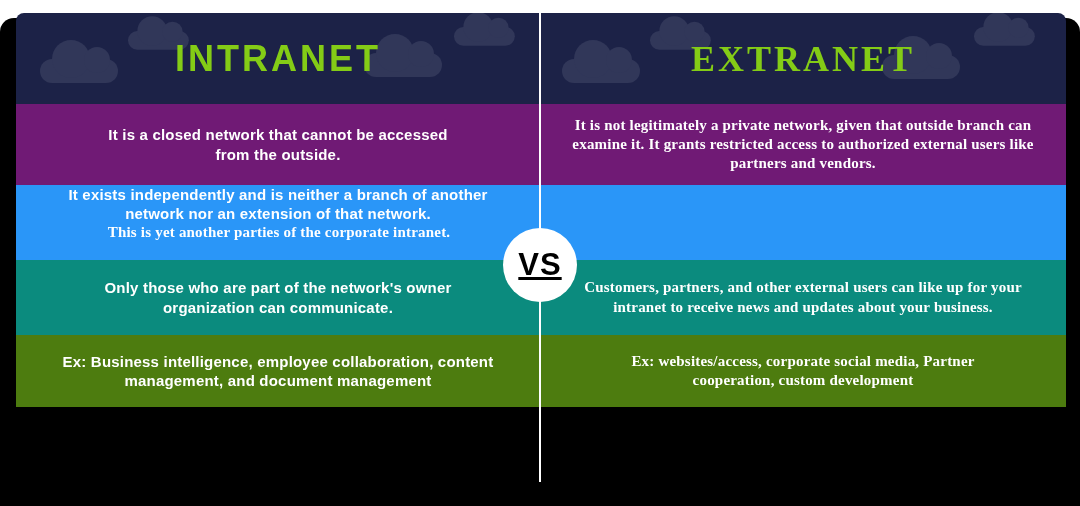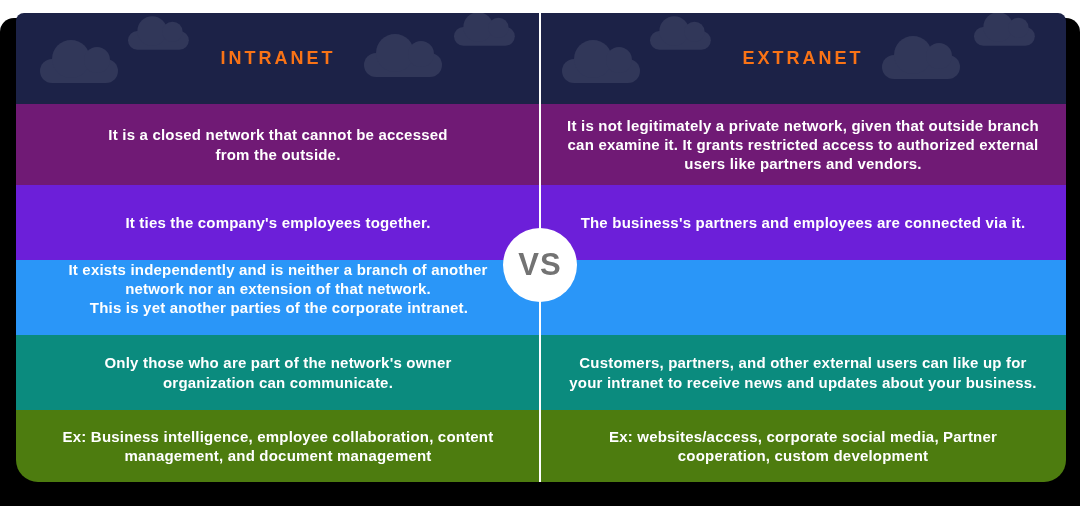--- a/index.html
+++ b/index.html
@@ -15,26 +15,26 @@
   }
   
   .card {
     position:absolute; left:16px; top:13px; width:1050px; height:469px;
     border-radius:8px 8px 22px 22px; overflow:hidden;
     display:flex; flex-direction:column;
   }
   .band { display:flex; width:100%; position:relative; }
   .half { display:flex; align-items:center; justify-content:center; text-align:center; }
   .half.left  { width:524px; }
-  .half.right { width:526px; }
+  .half.right { width:526px;font-family:Liberation Serif, serif; }
 
   
   .header { height:91px; position:relative; }
   .title {
-    position:relative; z-index:2; color:#f97316; font-size:18px; font-weight:800;
+    position:relative; z-index:2; color:#84cc16; font-size:36px; font-weight:800;
     letter-spacing:3px; text-transform:uppercase;
   }
   .cloud { position:absolute; width:78px; height:24px; border-radius:24px; z-index:1; }
   .cloud::before {
     content:""; position:absolute; width:38px; height:38px; border-radius:50%;
     background:inherit; left:12px; top:-19px;
   }
   .cloud::after {
     content:""; position:absolute; width:26px; height:26px; border-radius:50%;
     background:inherit; right:8px; top:-12px;
@@ -87,28 +87,20 @@
 
     <div class="band r1" style="background-color: #701a75;">
       <div class="half left">
         <p class="row-text mw370">It is a closed network that cannot be accessed from the outside.</p>
       </div>
       <div class="half right">
         <p class="row-text mw515">It is not legitimately a private network, given that outside branch can examine it. It grants restricted access to authorized external users like partners and vendors.</p>
       </div>
     </div>
 
-    <div class="band r2" style="background-color: rgb(108, 31, 217);">
-      <div class="half left">
-        <p class="row-text mw470">It ties the company's employees together.</p>
-      </div>
-      <div class="half right">
-        <p class="row-text mw490">The business's partners and employees are connected via it.</p>
-      </div>
-    </div>
 
     <div class="band r3" style="background-color: rgb(42, 150, 248); flex-direction: column;">
       <div class="half left">
         <p class="row-text mw470">It exists independently and is neither a branch of another network nor an extension of that network.</p>
       </div>
       <div class="half right">
         <p class="row-text mw470">This is yet another parties of the corporate intranet.</p>
       </div>
     </div>
 
@@ -126,17 +118,17 @@
         <p class="row-text mw470">Ex: Business intelligence, employee collaboration, content management, and document management</p>
       </div>
       <div class="half right">
         <p class="row-text mw420">Ex: websites/access, corporate social media, Partner cooperation, custom development</p>
       </div>
     </div>
 
     <div class="divider" style="background-color: rgb(255, 255, 255);"></div>
 
     <div class="vs-badge" style="background-color: rgb(255, 255, 255);">
-      <span class="vs-label" style="color: #737373;">VS</span>
+      <span class="vs-label" style="color: #000000; text-decoration: underline;">VS</span>
     </div>
 
   </div>
 </div>
 
 </body></html>

